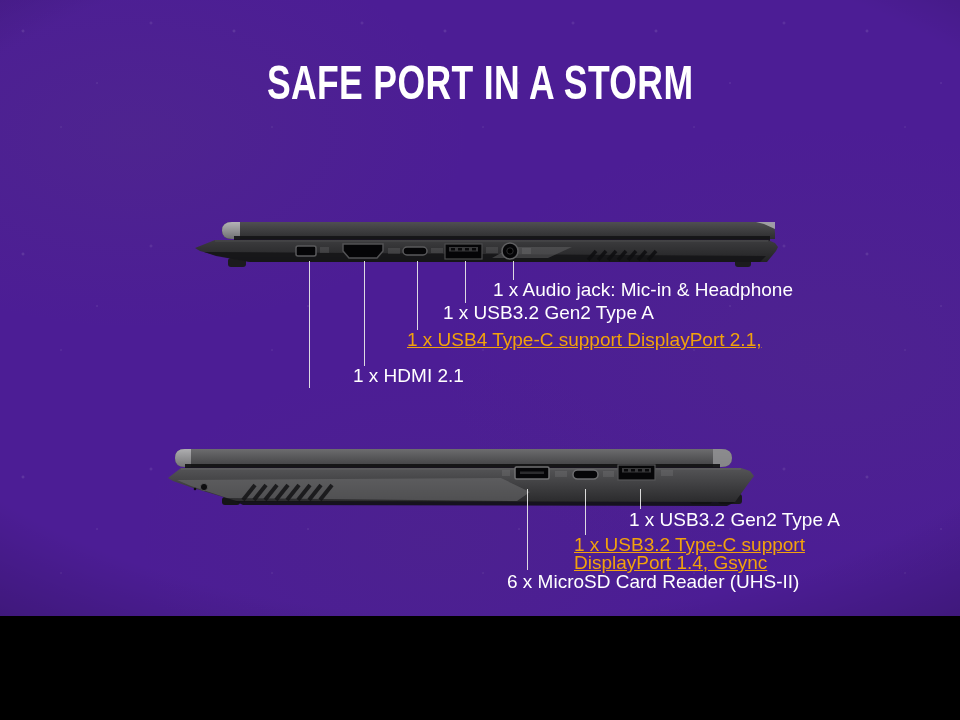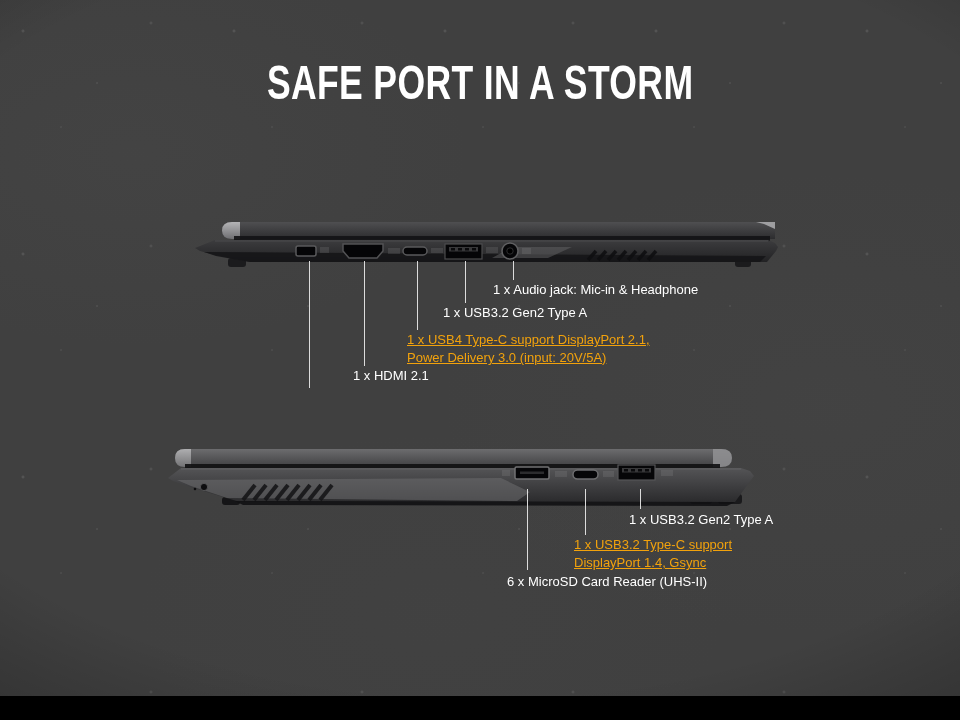--- a/index.html
+++ b/index.html
@@ -1,18 +1,18 @@
 <!DOCTYPE html>
 <html><head>
 <meta charset="utf-8">
 <style>
   html,body { margin:0; padding:0; background:#000; }
   #stage {
-    position:relative; width:960px; height:696px; overflow:hidden;
-    background:#404040;
+    position:relative; width:960px; height:616px; overflow:hidden;
+    background:#4c1d95;
     font-family:"Liberation Sans", sans-serif;
   }
   
   #stage .texture {
     position:absolute; inset:0;
     background-image:
       radial-gradient(ellipse 520px 300px at 14% 22%, rgba(95,95,95,.10), transparent 65%),
       radial-gradient(ellipse 600px 360px at 86% 58%, rgba(90,90,90,.09), transparent 65%),
       radial-gradient(ellipse 460px 280px at 45% 88%, rgba(80,80,80,.08), transparent 65%),
       radial-gradient(1.5px 1.5px at 23px 31px, rgba(255,255,255,.16), transparent 2px),
@@ -46,21 +46,21 @@
   #cl-t-power { left:309px; top:261px; height:127px; }
   #cl-t-hdmi  { left:364px; top:261px; height:105px; }
   #cl-t-usbc  { left:417px; top:261px; height:69px; }
   #cl-t-usba  { left:465px; top:261px; height:42px; }
   #cl-t-audio { left:513px; top:261px; height:19px; }
   #cl-b-sd    { left:527px; top:489px; height:81px; }
   #cl-b-usbc  { left:585px; top:489px; height:46px; }
   #cl-b-usba  { left:640px; top:489px; height:20px; }
 
   .lbl {
-    position:absolute; color:#fff; font-size:13px; line-height:18px; white-space:nowrap;
+    position:absolute; color:#fff; font-size:19px; line-height:18px; white-space:nowrap;
   }
   .lbl.accent { color:#F2A20C;text-decoration:underline; }
   #lbl-t-audio { left:493px; top:281px; }
   #lbl-t-usba  { left:443px; top:304px; }
   #lbl-t-usb4  { left:407px; top:331px; }
   #lbl-t-hdmi  { left:353px; top:367px;text-align:center; }
   #lbl-t-power { left:297px; top:389px; }
   #lbl-b-usba  { left:629px; top:511px; }
   #lbl-b-usbc  { left:552px; top:536px;margin-left:22px; }
   #lbl-b-sd    { left:507px; top:573px; }
@@ -209,21 +209,20 @@
   <div class="cline" id="cl-t-usba"></div>
   <div class="cline" id="cl-t-audio"></div>
   <div class="cline" id="cl-b-sd"></div>
   <div class="cline" id="cl-b-usbc"></div>
   <div class="cline" id="cl-b-usba"></div>
 
   <div class="lbl" id="lbl-t-audio">1 x Audio jack: Mic-in &amp; Headphone</div>
   <div class="lbl" id="lbl-t-usba">1 x USB3.2 Gen2 Type A</div>
   <div class="lbl accent" id="lbl-t-usb4">
     <div>1 x USB4 Type-C support DisplayPort 2.1,</div>
-    <div>Power Delivery 3.0 (input: 20V/5A)</div>
   </div>
   <div class="lbl" id="lbl-t-hdmi">1 x HDMI 2.1</div>
 
   <div class="lbl" id="lbl-b-usba">1 x USB3.2 Gen2 Type A</div>
   <div class="lbl accent" id="lbl-b-usbc">
     <div>1 x USB3.2 Type-C support</div>
     <div>DisplayPort 1.4, Gsync</div>
   </div>
   <div class="lbl" id="lbl-b-sd">6 x MicroSD Card Reader (UHS-II)</div>
 </div>

